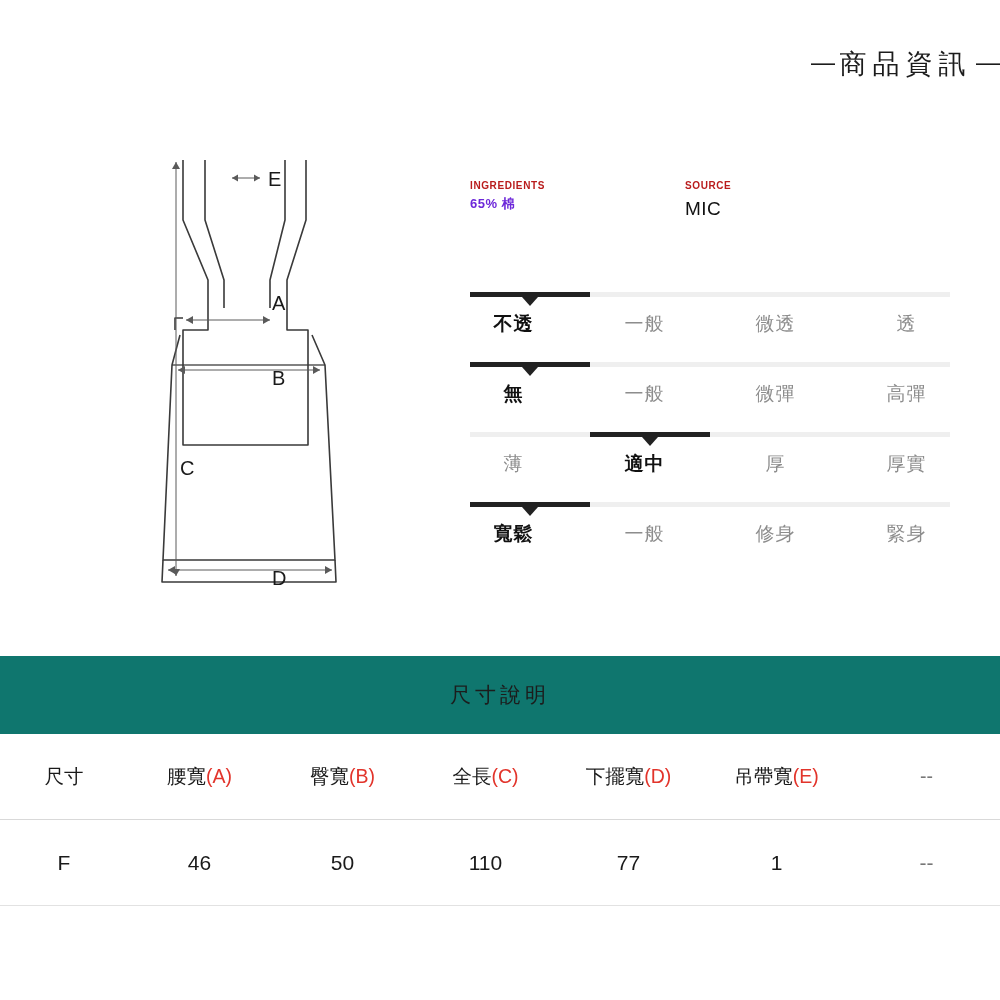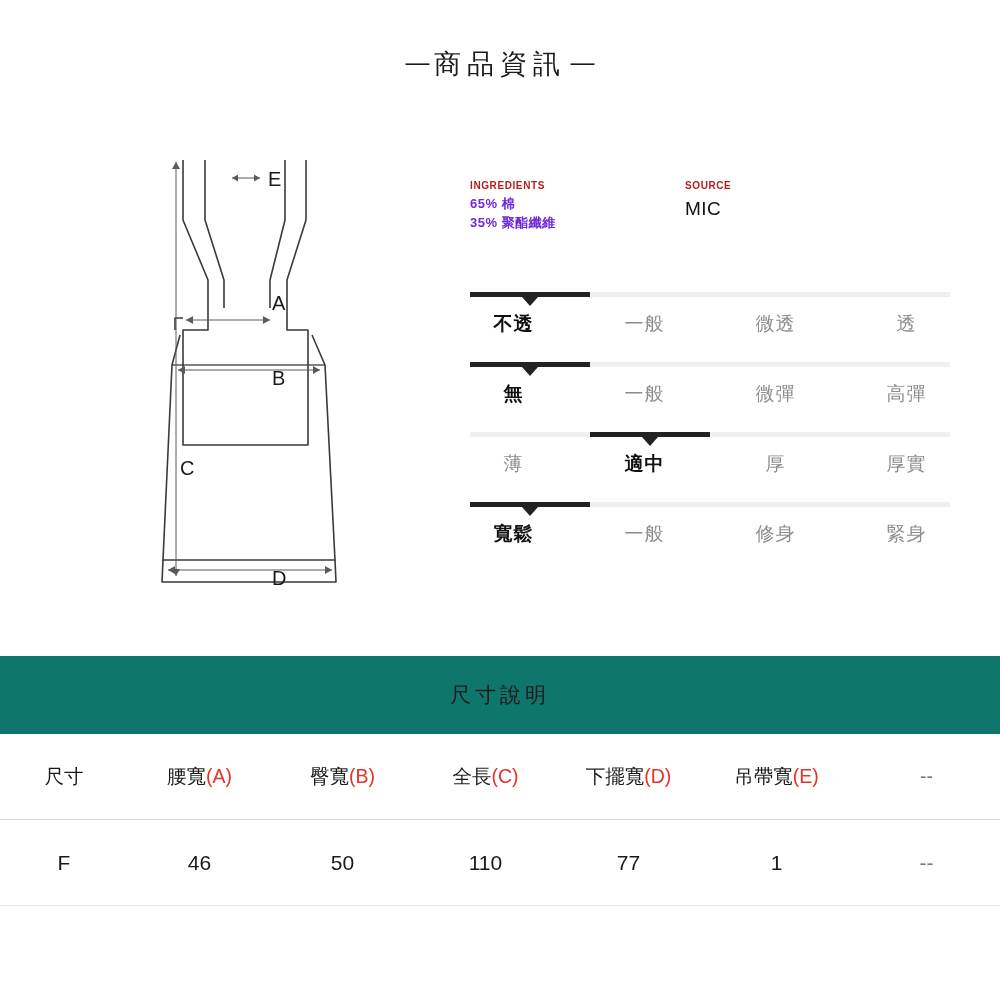--- a/index.html
+++ b/index.html
@@ -10,21 +10,21 @@
     font-family: "Liberation Sans", sans-serif;
     color: #1a1a1a;
     overflow: hidden;
   }
   .page { position: relative; width: 1000px; height: 1000px; }
 
   
   .header {
     position: absolute;
     top: 46px; left: 0; width: 1000px;
-    text-align: center;
+    text-align: right;
   }
   .header-title {
     font-size: 27px;
     letter-spacing: 6px;
     color: #1c1c1c;
     display: inline-block;
     font-weight: 400;
   }
   .header-dash {
     display: inline-block;
@@ -229,21 +229,20 @@
   </div>
 
   <div class="info">
     <div class="info-head">
       <div class="col-ing small-cap">INGREDIENTS</div>
       <div class="small-cap">SOURCE</div>
     </div>
     <div style="display:flex;">
       <div style="width:215px;">
         <div class="ing-line">65% 棉</div>
-        <div class="ing-line">35% 聚酯纖維</div>
       </div>
       <div>
         <div class="src-val">MIC</div>
       </div>
     </div>
   </div>
 
   <div class="scales">
 
     <div class="scale-row">

